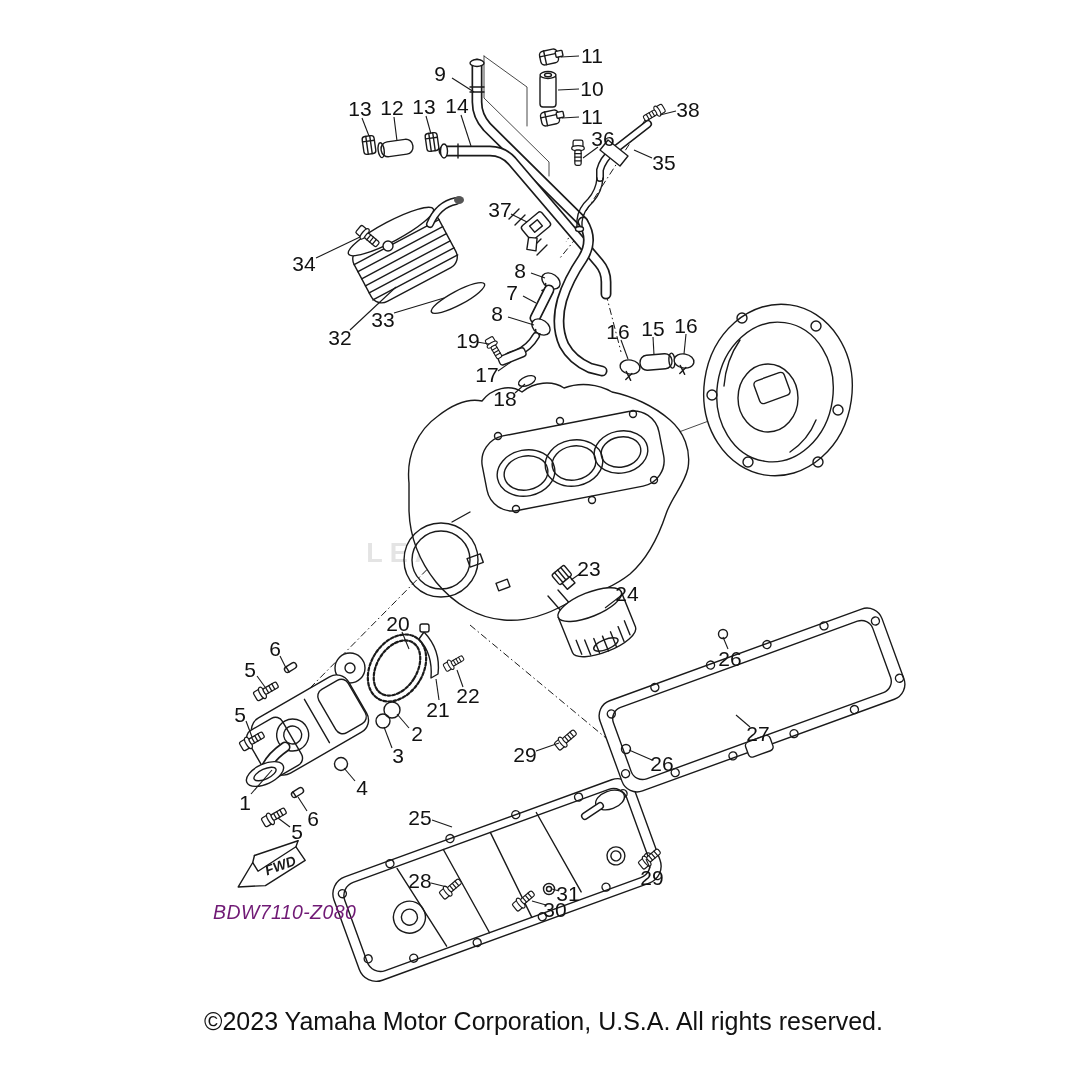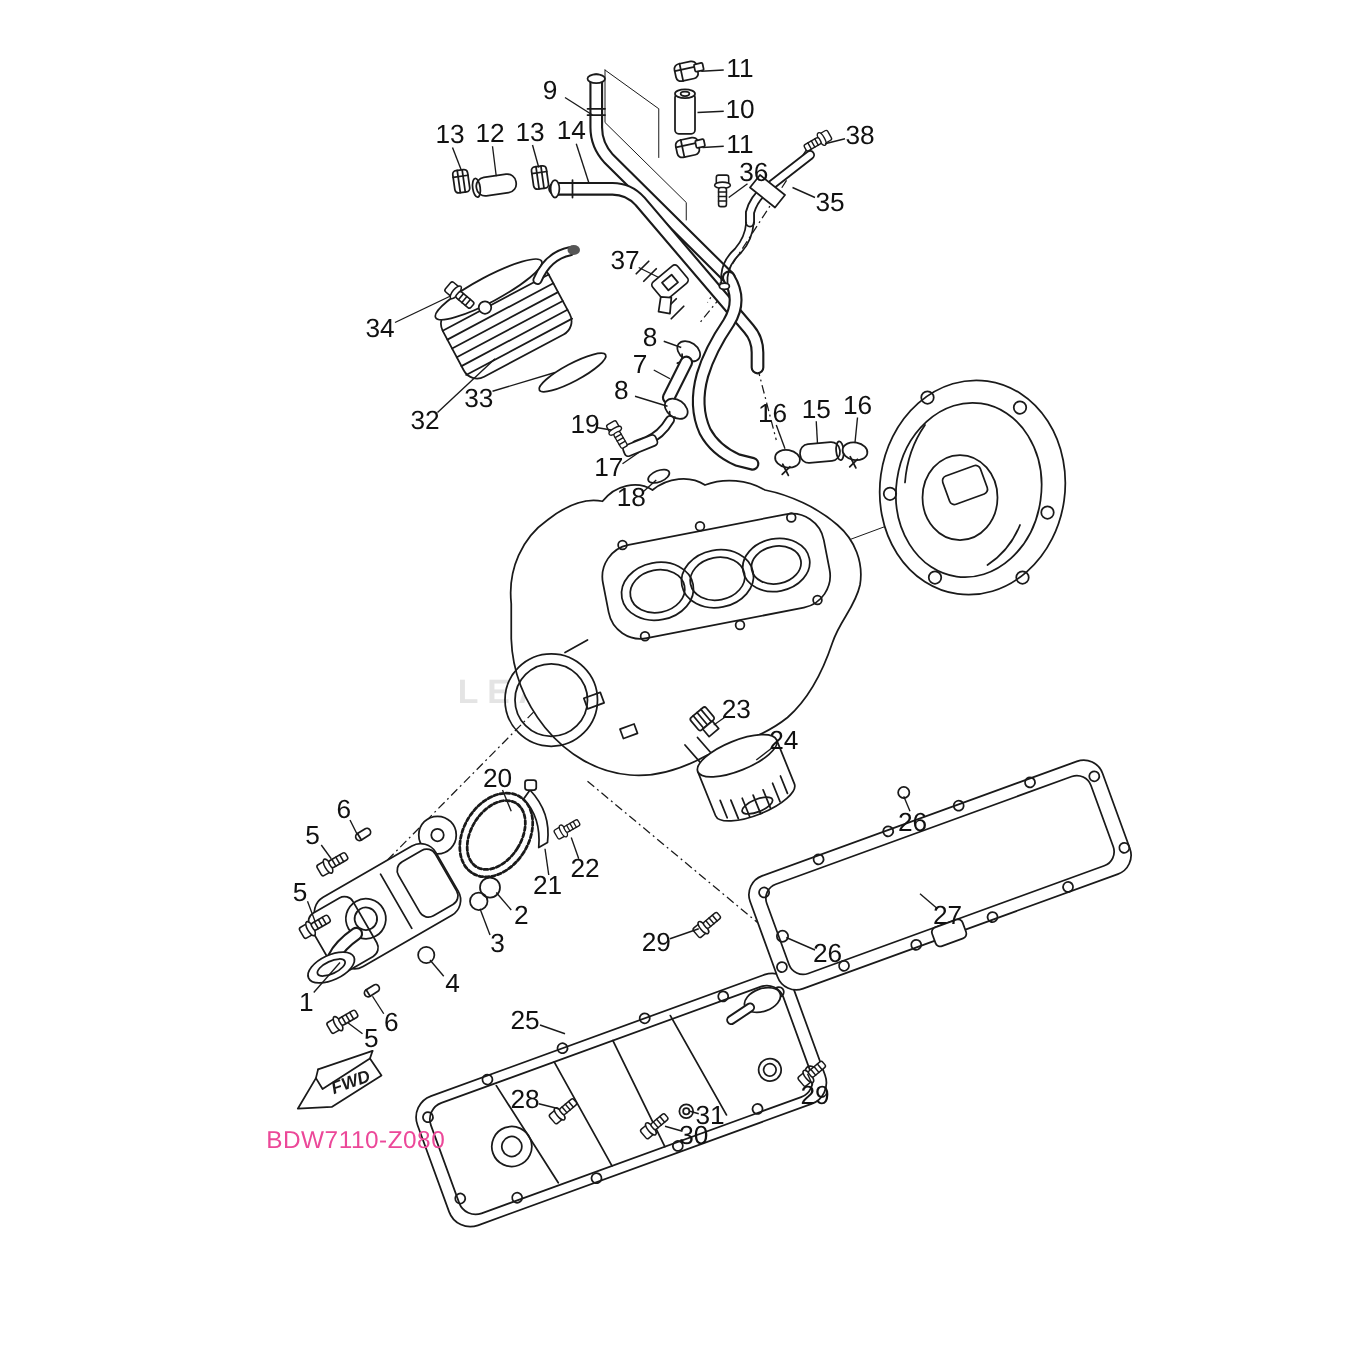--- a/index.html
+++ b/index.html
@@ -12,21 +12,21 @@
   .dashdot{fill:none;stroke:#1a1a1a;stroke-width:1;stroke-dasharray:7 3 1.5 3;}
   .dash{stroke-dasharray:3 2;}
   .tube-o{fill:none;stroke:#1a1a1a;stroke-width:11;stroke-linecap:round;}
   .tube-i{fill:none;stroke:#fff;stroke-width:7.6;stroke-linecap:round;}
   .tube-o2{fill:none;stroke:#1a1a1a;stroke-width:8;stroke-linecap:round;}
   .tube-i2{fill:none;stroke:#fff;stroke-width:5;stroke-linecap:round;}
   .callout{font:21px "Liberation Sans",sans-serif;fill:#111;text-anchor:middle;dominant-baseline:central;}
   .leader{stroke:#1a1a1a;stroke-width:1.1;}
   .wm{font:bold 27px "Liberation Sans",sans-serif;fill:#e4e4e4;letter-spacing:7px;text-anchor:middle;}
   .fwdtxt{font:bold italic 14px "Liberation Sans",sans-serif;fill:#1a1a1a;text-anchor:middle;}
-  .code{position:absolute;left:213px;top:901px;font-size:19.5px;color:#ec4899;letter-spacing:0.4px;}
+  .code{position:absolute;left:213px;top:901px;font-size:19.5px;color:#701a75;letter-spacing:0.4px;font-style:italic;}
   .copyright{position:absolute;left:0;width:100%;top:1007px;text-align:center;font-size:25px;color:#111;}
   .renderedby{position:absolute;left:0;width:100%;top:1026px;text-align:center;font-size:11.5px;color:#444;}
 </style>
 </head>
 <body>
 
 <div class="canvas">
 
 <svg width="1087" height="1087" viewBox="0 0 1087 1087">
   <defs>
@@ -428,14 +428,15 @@
         <line x1="728" y1="649" x2="723" y2="637" class="leader"></line>
         <text x="730" y="658" class="callout">26</text>
         <line x1="652" y1="760" x2="629" y2="750" class="leader"></line>
         <text x="662" y="763" class="callout">26</text>
         <line x1="750" y1="727" x2="736" y2="715" class="leader"></line>
         <text x="758" y="733" class="callout">27</text>
       </g>
 </svg>
 
 <div class="code">BDW7110-Z080</div>
+<div class="copyright">©2023 Yamaha Motor Corporation, U.S.A. All rights reserved.</div>
 
 </div>
 
 </body></html>

